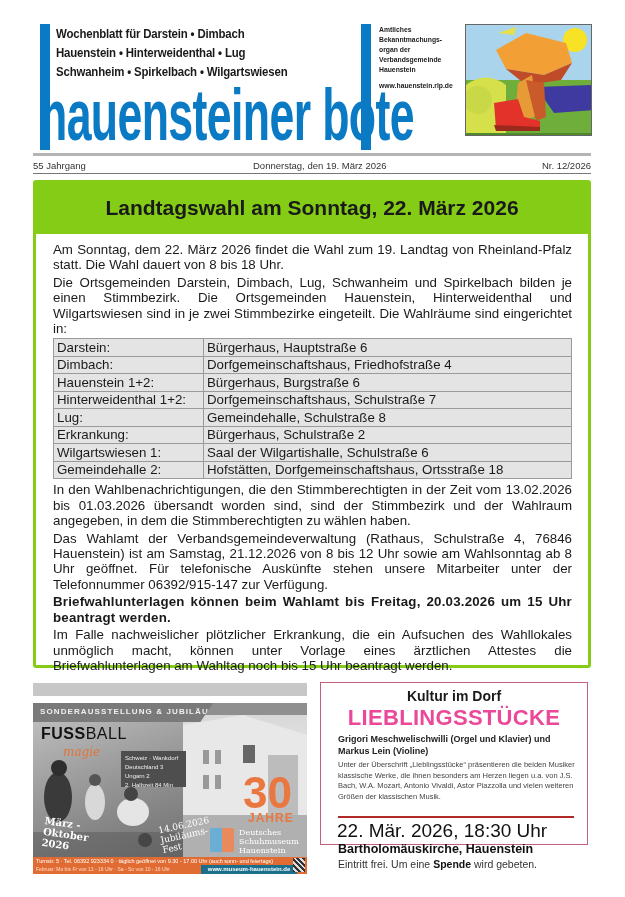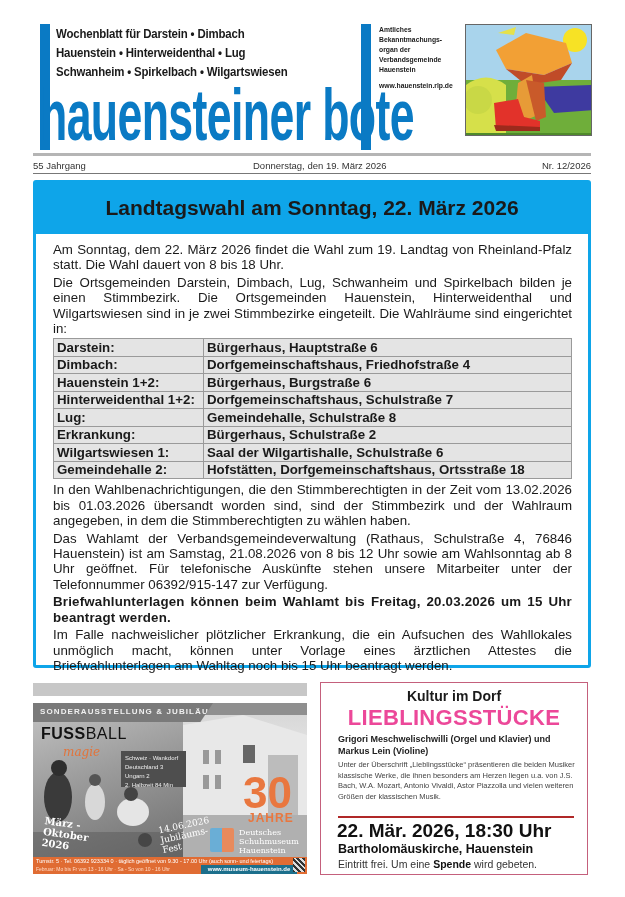--- a/index.html
+++ b/index.html
@@ -19,27 +19,27 @@
 
   
   .issue-bar { position: absolute; left: 33px; top: 158px; width: 558px; height: 16px; font-size: 9.5px; color: #333; }
   .issue-bar span { position: absolute; top: 2px; }
   .issue-bar .jg { left: 0; }
   .issue-bar .dt { left: 220px; }
   .issue-bar .nr { right: 0; }
   .issue-rule { position: absolute; left: 33px; top: 173px; width: 558px; height: 1px; background: #777; }
 
   
-  .notice { position: absolute; left: 33px; top: 180px; width: 558px; height: 488px; background: #0ea5e9; border-radius: 3px; padding-left: 16px; }
+  .notice { position: absolute; left: 33px; top: 180px; width: 558px; height: 488px; background: #84cc16; border-radius: 3px; padding-left: 16px; }
   .notice-title { position: absolute; left: 0; top: 16px; width: 558px; text-align: center; font-weight: bold; font-size: 21px; color: #1a1a1a; }
   .notice-body { position: absolute; left: 3px; top: 54px; width: 552px; height: 431px; background: #fff; padding: 8px 16px 0 17px; font-size: 13.3px; line-height: 15.4px; color: #1a1a1a; }
   .notice-body p { text-align: justify; margin-bottom: 2px; }
   .notice-body p.bold { font-weight: bold; letter-spacing: 0.2px; }
   table.polls { width: 100%; border-collapse: collapse; margin: 1px 0 3px; font-size: 13.3px; }
-  table.polls td { border: 1px solid #9a9a9a; background: #e4e4e4; padding: 0 3px; height: 17.5px; line-height: 16px; font-weight: bold; }
+  table.polls td { border: 1px solid #9a9a9a; background: #e4e4e4; padding: 0 3px; height: 17.5px; line-height: 16px; }
   table.polls td.place { width: 150px; }
 
   
   .ad-left-bar { position: absolute; left: 33px; top: 683px; width: 274px; height: 13px; background: #c7c7c7; }
   .ad-left { position: absolute; left: 33px; top: 703px; width: 274px; height: 171px; background: #8f8f8f; overflow: hidden; }
   .ad-left .banner { position: absolute; left: 0; top: 0; width: 180px; height: 19px; background: #7a7a7a; clip-path: polygon(0 0,100% 0,93% 100%,0 100%); }
   .ad-left .banner span { position: absolute; left: 7px; top: 4px; font-size: 8px; font-weight: bold; color: #f0f0f0; letter-spacing: 1.1px; white-space: nowrap; }
   .ad-left .brand { position: absolute; left: 8px; top: 22px; font-size: 16px; font-weight: bold; color: #111; letter-spacing: 0.5px; }
   .ad-left .brand b { font-weight: normal; }
   .ad-left .magie { position: absolute; left: 30px; top: 42px; font-family: "DejaVu Serif", serif; font-style: italic; font-size: 12px; color: #e2743b; }
@@ -51,27 +51,27 @@
   .ad-left .thirty { position: absolute; left: 210px; top: 68px; font-size: 44px; font-weight: bold; color: #e9773f; line-height: 44px; }
   .ad-left .jahre { position: absolute; left: 215px; top: 108px; font-size: 12px; font-weight: bold; color: #e9773f; letter-spacing: 1px; }
   .ad-left .museum { position: absolute; left: 206px; top: 125px; font-family: "DejaVu Serif", serif; font-size: 8px; color: #fff; line-height: 9px; }
   .ad-left .museum-logo { position: absolute; left: 177px; top: 125px; width: 24px; height: 24px; background: linear-gradient(90deg,#6aaed6 50%,#e88a5c 50%); border-radius: 2px; }
   .ad-left .footer { position: absolute; left: 0; top: 154px; width: 274px; height: 17px; background: #e06c33; }
   .ad-left .footer .l1 { position: absolute; left: 3px; top: 1px; font-size: 5.5px; color: #fff; white-space: nowrap; }
   .ad-left .footer .l2 { position: absolute; left: 3px; top: 9px; font-size: 5px; color: #ffd9c4; white-space: nowrap; }
   .ad-left .footer .web { position: absolute; left: 168px; top: 8px; width: 96px; height: 9px; background: #1c6f8c; font-size: 6px; color: #fff; text-align: center; line-height: 9px; font-weight: bold; }
   .ad-left .footer .qr { position: absolute; right: 2px; top: 1px; width: 12px; height: 14px; background: repeating-linear-gradient(45deg,#333 0 2px,#ddd 2px 4px); }
 
-  .ad-right { position: absolute; left: 320px; top: 682px; width: 268px; height: 193px; border: 1.5px solid #c4607c; background: #fff; }
+  .ad-right { position: absolute; left: 320px; top: 682px; width: 268px; height: 163px; border: 1.5px solid #c4607c; background: #fff; }
   .ad-right .k-title { position: absolute; left: 0; top: 5px; width: 100%; text-align: center; font-size: 14px; font-weight: bold; color: #1a1a1a; }
   .ad-right .k-head { position: absolute; left: 0; top: 22px; width: 100%; text-align: center; font-size: 22px; font-weight: bold; color: #ec4899; letter-spacing: 0.3px; }
   .ad-right .k-artists { position: absolute; left: 17px; top: 50px; width: 240px; font-size: 9px; font-weight: bold; color: #222; line-height: 12px; }
   .ad-right .k-desc { position: absolute; left: 17px; top: 77px; width: 240px; font-size: 7.5px; color: #444; line-height: 10.5px; }
   .ad-right .k-rule { position: absolute; left: 17px; top: 133px; width: 236px; height: 1.5px; background: #b02828; }
-  .ad-right .k-date { position: absolute; left: 16px; top: 137px; font-size: 19px; font-weight: bold; color: #111; white-space: nowrap; }
+  .ad-right .k-date { position: absolute; left: 16px; top: 137px; font-size: 19px; font-weight: normal; color: #111; white-space: nowrap; }
   .ad-right .k-venue { position: absolute; left: 17px; top: 159px; font-size: 12.5px; font-weight: bold; color: #111; white-space: nowrap; text-align: center; }
   .ad-right .k-entry { position: absolute; left: 17px; top: 175px; font-size: 10.5px; color: #333; white-space: nowrap; }
   .ad-right .k-entry b { color: #111; }
 </style>
 </head>
 <body>
 
 <div class="masthead">
   <div class="h-stem"></div>
   <div class="tagline">
@@ -154,21 +154,21 @@
             <td class="place">Wilgartswiesen 1:</td>
             <td>Saal der Wilgartishalle, Schulstraße 6</td>
           </tr>
         <tr>
             <td class="place">Gemeindehalle 2:</td>
             <td>Hofstätten, Dorfgemeinschaftshaus, Ortsstraße 18</td>
           </tr>
       </tbody>
     </table>
     <p>In den Wahlbenachrichtigungen, die den Stimmberechtigten in der Zeit vom 13.02.2026 bis 01.03.2026 übersandt worden sind, sind der Stimmbezirk und der Wahlraum angegeben, in dem die Stimmberechtigten zu wählen haben.</p>
-    <p>Das Wahlamt der Verbandsgemeindeverwaltung (Rathaus, Schulstraße 4, 76846 Hauenstein) ist am Samstag, 21.08.2026 von 8 bis 12 Uhr sowie am Wahlsonntag ab 8 Uhr geöffnet. Für telefonische Auskünfte stehen unsere Mitarbeiter unter der Telefonnummer 06392/915-147 zur Verfügung.</p>
+    <p>Das Wahlamt der Verbandsgemeindeverwaltung (Rathaus, Schulstraße 4, 76846 Hauenstein) ist am Samstag, 21.12.2026 von 8 bis 12 Uhr sowie am Wahlsonntag ab 8 Uhr geöffnet. Für telefonische Auskünfte stehen unsere Mitarbeiter unter der Telefonnummer 06392/915-147 zur Verfügung.</p>
     <p class="bold">Briefwahlunterlagen können beim Wahlamt bis Freitag, 20.03.2026 um 15 Uhr beantragt werden.</p>
     <p>Im Falle nachweislicher plötzlicher Erkrankung, die ein Aufsuchen des Wahllokales unmöglich macht, können unter Vorlage eines ärztlichen Attestes die Briefwahlunterlagen am Wahltag noch bis 15 Uhr beantragt werden.</p>
   </div>
 </div>
 
 <div class="ad-left-bar"></div>
 <div class="ad-left">
   <div class="photo">
     <svg width="150" height="135" viewBox="0 0 150 135">
       <ellipse cx="25" cy="75" rx="14" ry="25" fill="#3a3a3a"></ellipse>

